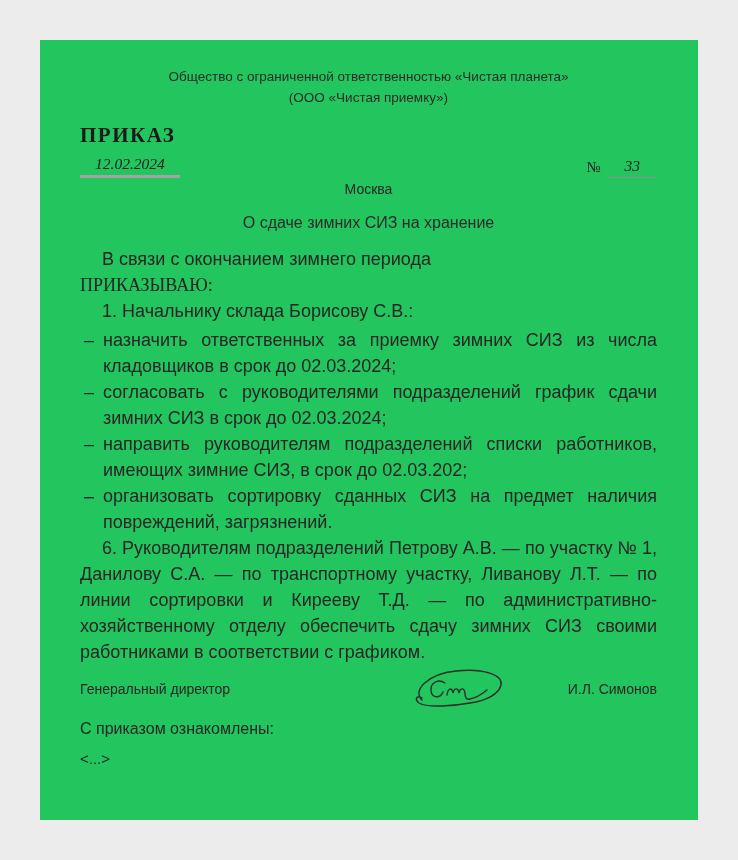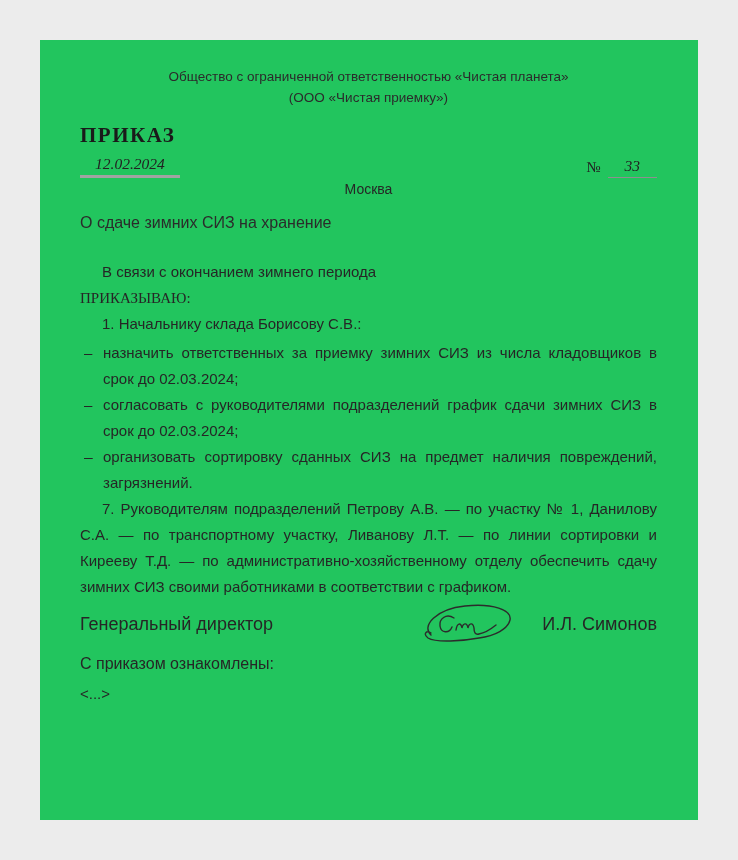--- a/index.html
+++ b/index.html
@@ -60,29 +60,30 @@
     margin-left: 7px;
     color: #222;
   }
   .city-line {
     text-align: center;
     font-size: 14px;
     line-height: 18px;
     margin-top: 2px;
   }
   .subject-line {
+    text-align: center;
     font-size: 16px;
     line-height: 24px;
     margin-top: 13px;
     color: #2b2b2b;
   }
   
   .doc-body {
-    margin-top: 24px;
-    font-size: 15px;
+    margin-top: 11px;
+    font-size: 18px;
     line-height: 26px;
   }
   .doc-body p { margin: 0; }
   .first-indent { text-indent: 22px; }
   .order-word { margin-top: 6px; font-family: Liberation Serif, serif; }
   .item-intro { margin-top: 7px; }
   .jst { text-align: justify; }
   .bullet-list { margin-top: 3px; }
   .bullet-item {
     position: relative;
@@ -94,21 +95,21 @@
     left: 4px;
     top: 0;
   }
   
   .sig-row {
     display: flex;
     justify-content: space-between;
     align-items: center;
     margin-top: 4px;
     height: 40px;
-    font-size: 18px;
+    font-size: 14px;
   }
   .sig-image {
     transform: translateX(58px);
     display: inline-flex;
     align-items: center;
   }
   .ack-line { margin-top: 7px; font-size: 16px; line-height: 26px; }
   .ack-placeholder { margin-top: 4px; font-size: 15px; line-height: 26px; }
 </style>
 </head>
@@ -143,31 +144,32 @@
         <div class="bullet-item">
           <span class="dash">–</span>
           <span>назначить ответственных за приемку зимних СИЗ из числа кладовщиков в срок до 02.03.2024;</span>
         </div>
         <div class="bullet-item">
           <span class="dash">–</span>
           <span>согласовать с руководителями подразделений график сдачи зимних СИЗ в срок до 02.03.2024;</span>
         </div>
         <div class="bullet-item">
           <span class="dash">–</span>
+          <span>направить руководителям подразделений списки работников, имеющих зимние СИЗ, в срок до 02.03.202;</span>
         </div>
         <div class="bullet-item">
           <span class="dash">–</span>
         </div>
         <div class="bullet-item">
           <span class="dash">–</span>
           <span>организовать сортировку сданных СИЗ на предмет наличия повреждений, загрязнений.</span>
         </div>
       </div>
 
-      <p class="first-indent jst">7. Руководителям подразделений Петрову А.В. — по участку № 1, Данилову С.А. — по транспортному участку, Ливанову Л.Т. — по линии сортировки и Кирееву Т.Д. — по административно-хозяйственному отделу обеспечить сдачу зимних СИЗ своими работниками в соответствии с графиком.</p>
+      <p class="first-indent jst">6. Руководителям подразделений Петрову А.В. — по участку № 1, Данилову С.А. — по транспортному участку, Ливанову Л.Т. — по линии сортировки и Кирееву Т.Д. — по административно-хозяйственному отделу обеспечить сдачу зимних СИЗ своими работниками в соответствии с графиком.</p>
     </div>
 
     <div class="sig-row">
       <span>Генеральный директор</span>
       <span class="sig-image">
         <svg width="96" height="48" viewBox="0 0 96 48" aria-hidden="true">
           <g fill="none" stroke="#2c2c2c" stroke-width="1.4" stroke-linecap="round">
             <path d="M13,35 C3,26 18,9 47,6 C75,3 94,10 92,20 C90,29 77,36 61,38 C45,41 18,43 10,38 C5,34 8,30 13,33"></path>
             <path d="M36,18 C28,13 21,19 22,26 C23,33 31,34 34,27 M38,30 C39,23 43,22 44,28 C45,23 49,22 50,28 C51,23 55,22 56,28 C56,32 57,35 61,34 C67,33 73,29 78,25"></path>
           </g>

